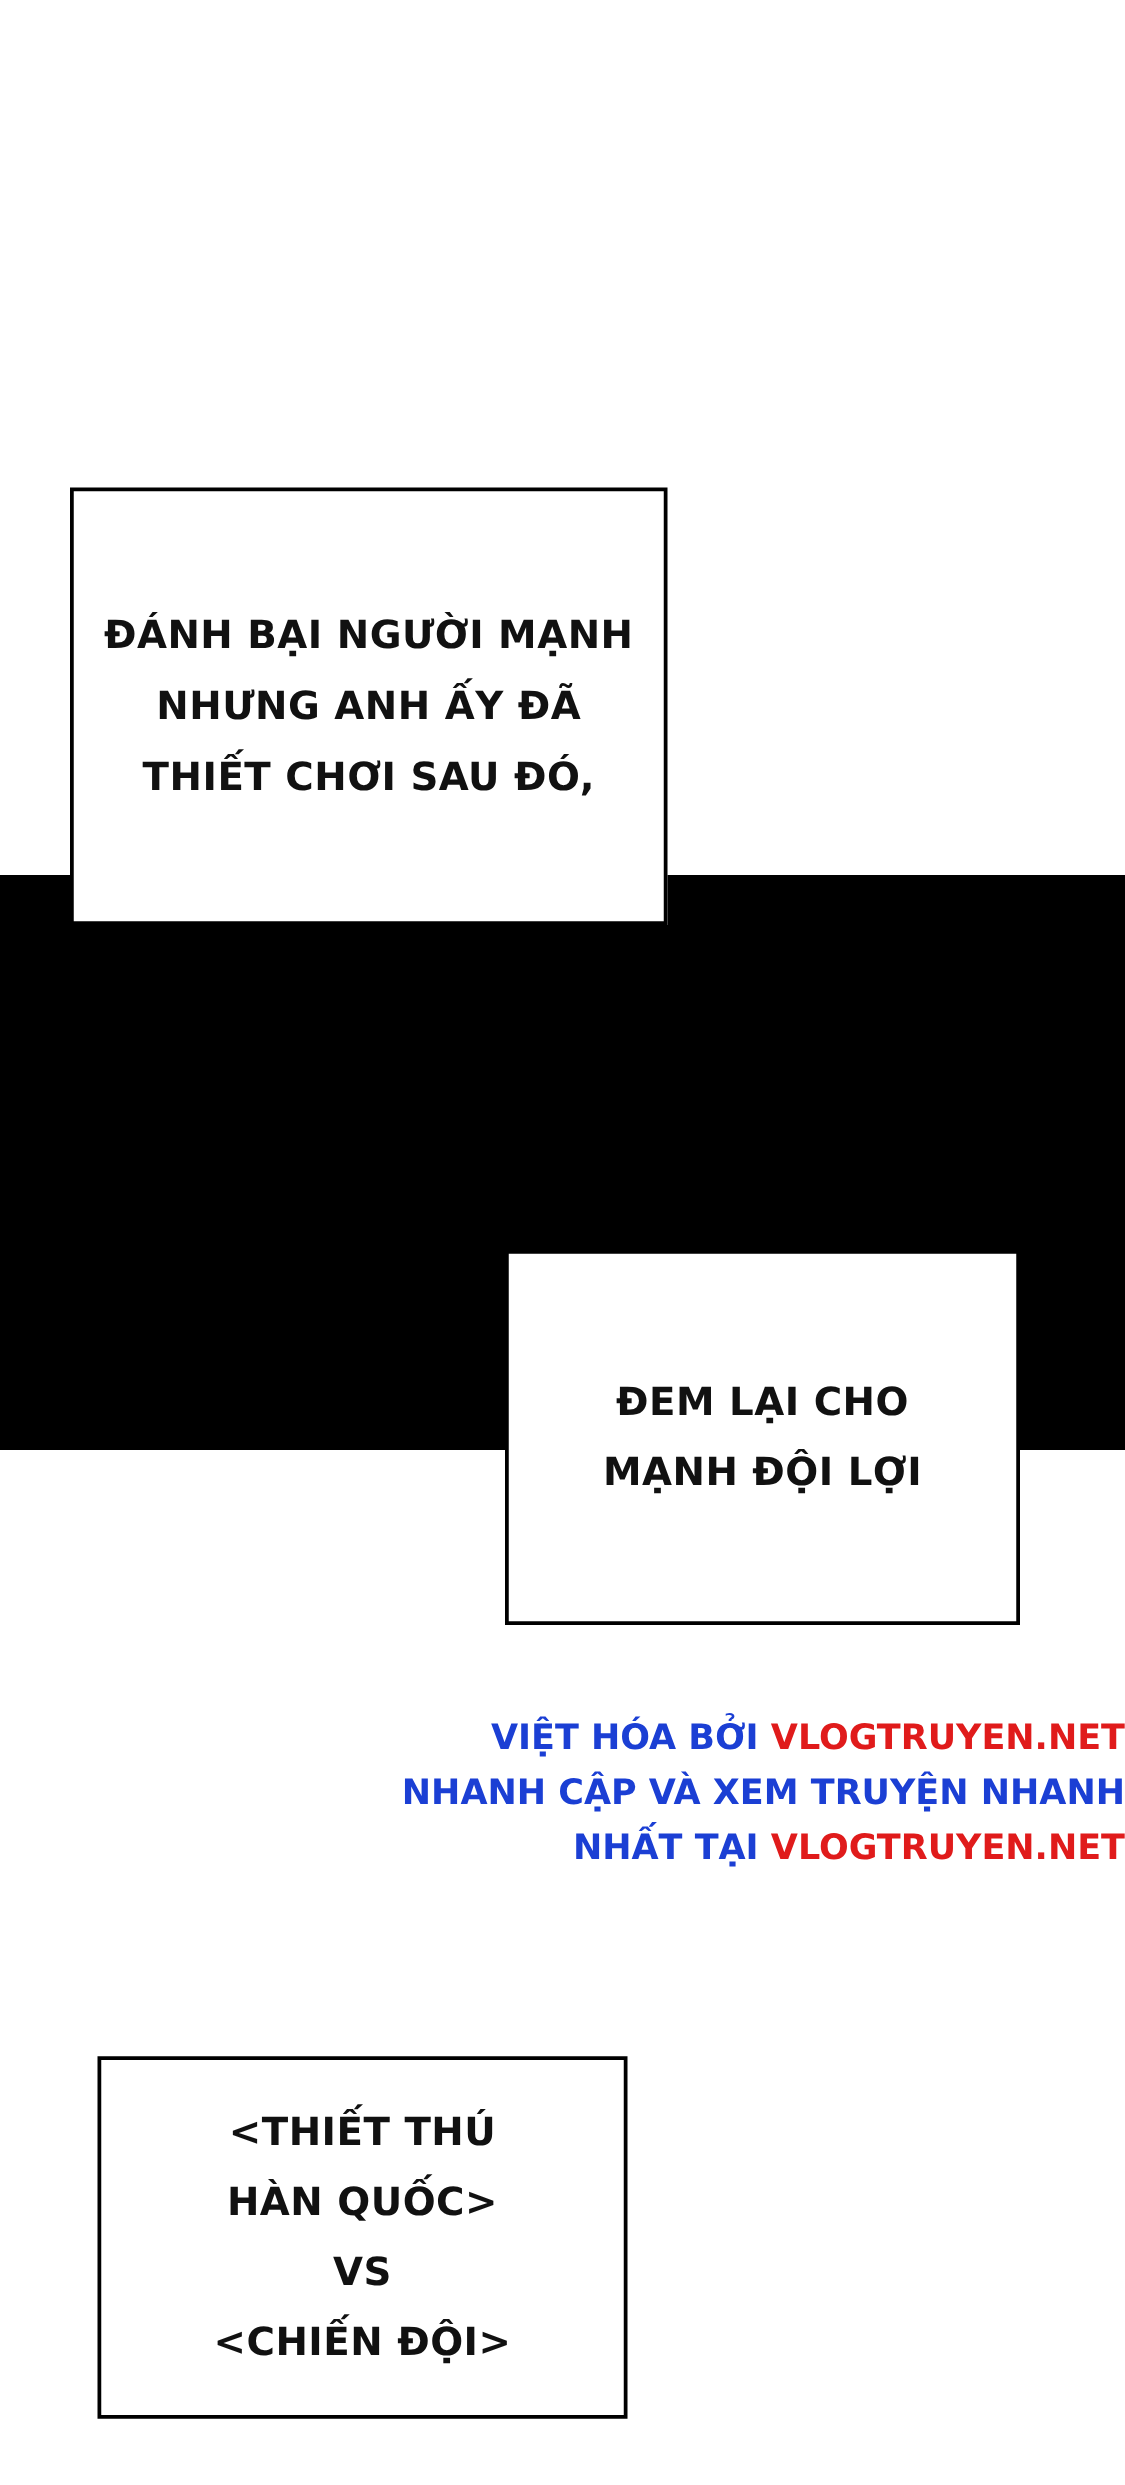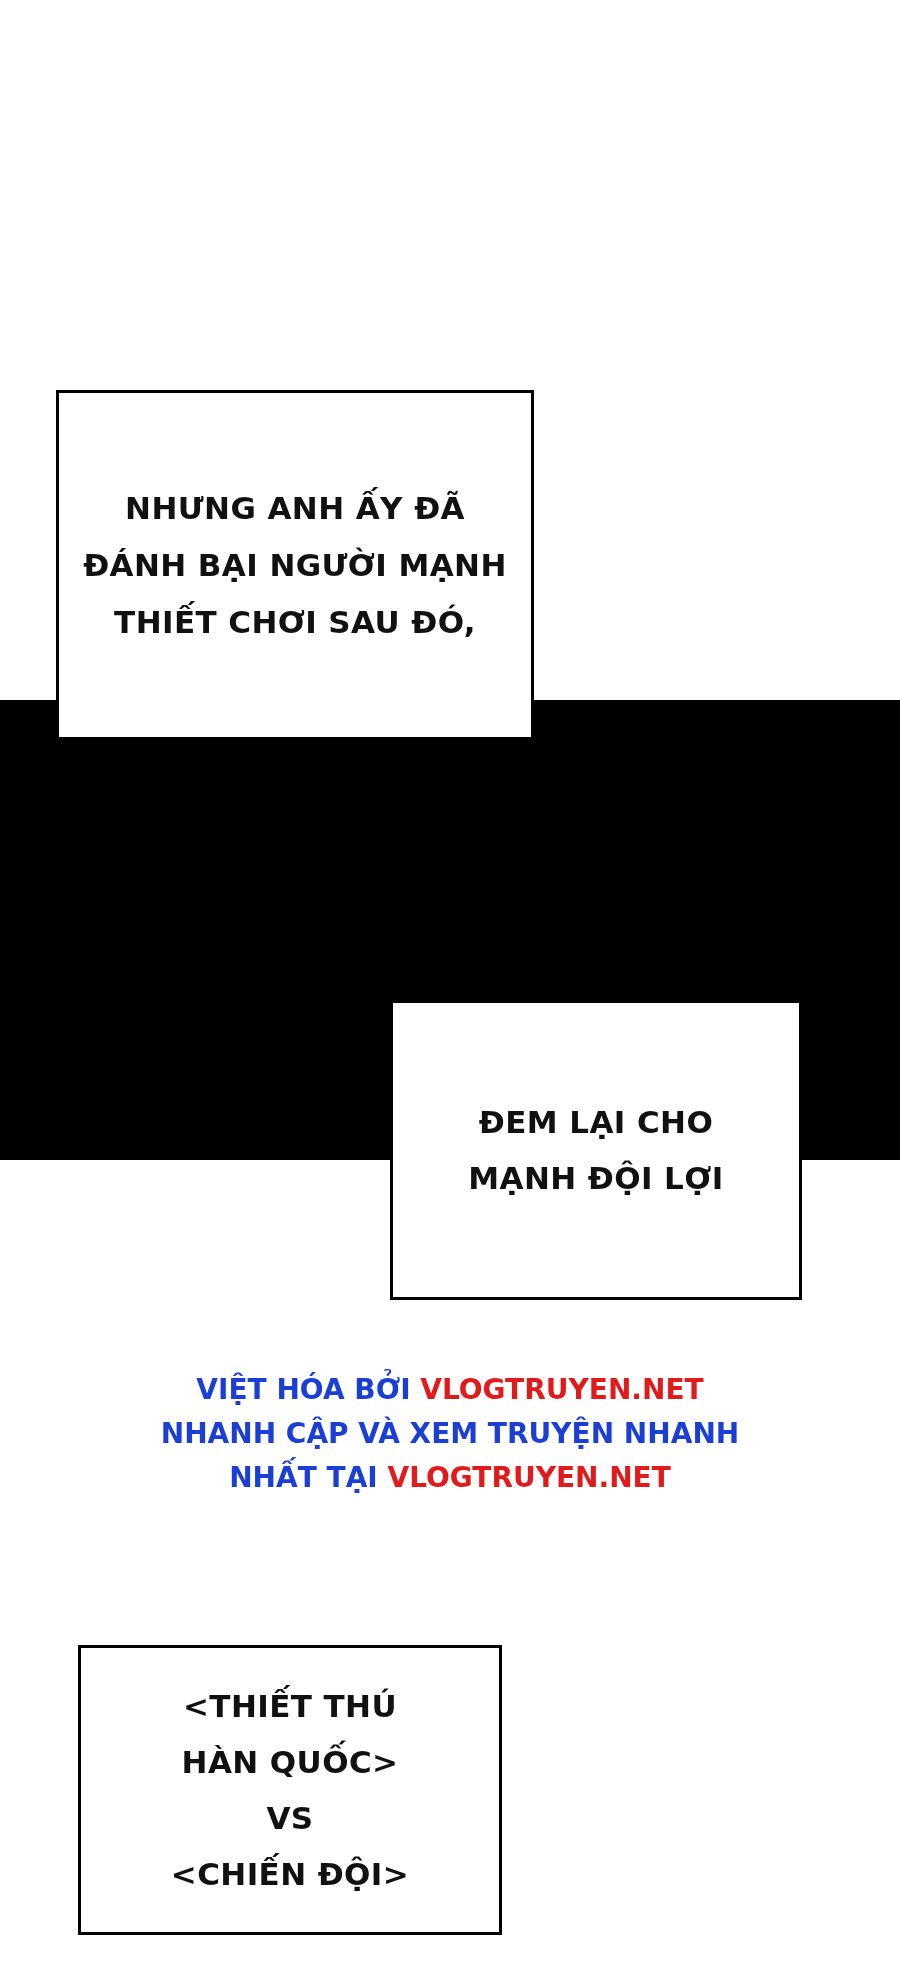--- a/index.html
+++ b/index.html
@@ -64,21 +64,21 @@
     height: 350px;
   }
   #box-narration-1 .line {
     font-size: 31px;
     line-height: 57px;
     text-align: center;
   }
 
   
   #box-narration-2 {
-    left: 390px;
+    left: 404px;
     top: 1000px;
     width: 412px;
     height: 300px;
   }
   #box-narration-2 .line {
     font-size: 31px;
     line-height: 56px;
   }
 
   
@@ -92,43 +92,43 @@
     font-size: 31px;
     line-height: 56px;
   }
 
   
   #watermark {
     position: absolute;
     left: 0;
     top: 1368px;
     width: 900px;
-    text-align: center;
+    text-align: right;
   }
   #watermark .wm-line {
     display: block;
     font-size: 28px;
     line-height: 44px;
     font-weight: 700;
     white-space: nowrap;
   }
   .wm-blue { color: #1b3fd4; }
   .wm-red  { color: #e01b1b; }
 </style>
 </head>
 <body>
 
 <div id="page">
 
   <div class="black-band" id="black-band" style="top:700px;height:460px;"></div>
 
   <div class="box" id="box-narration-1">
     <div class="lines">
+      <span class="line">ĐÁNH BẠI NGƯỜI MẠNH</span>
       <span class="line">NHƯNG ANH ẤY ĐÃ</span>
-      <span class="line">ĐÁNH BẠI NGƯỜI MẠNH</span>
       <span class="line">THIẾT CHƠI SAU ĐÓ,</span>
     </div>
   </div>
 
   <div class="box" id="box-narration-2">
     <div class="lines">
       <span class="line">ĐEM LẠI CHO</span>
       <span class="line">MẠNH ĐỘI LỢI</span>
     </div>
   </div>

